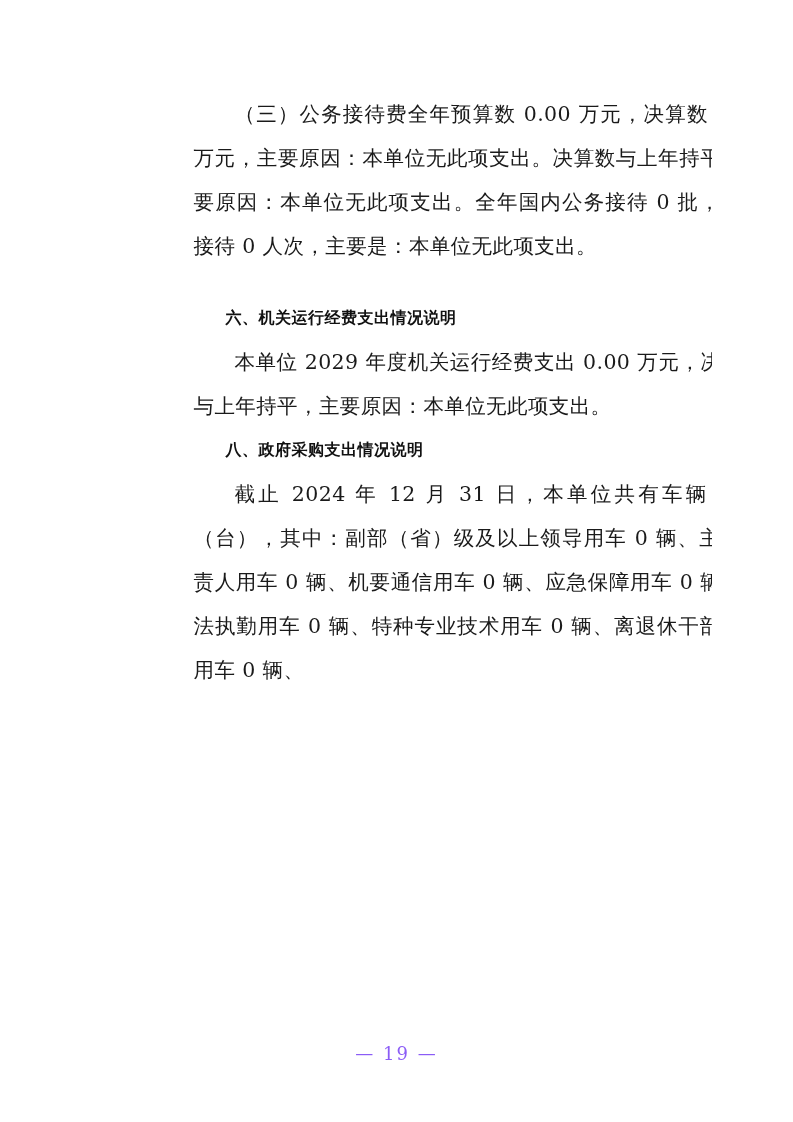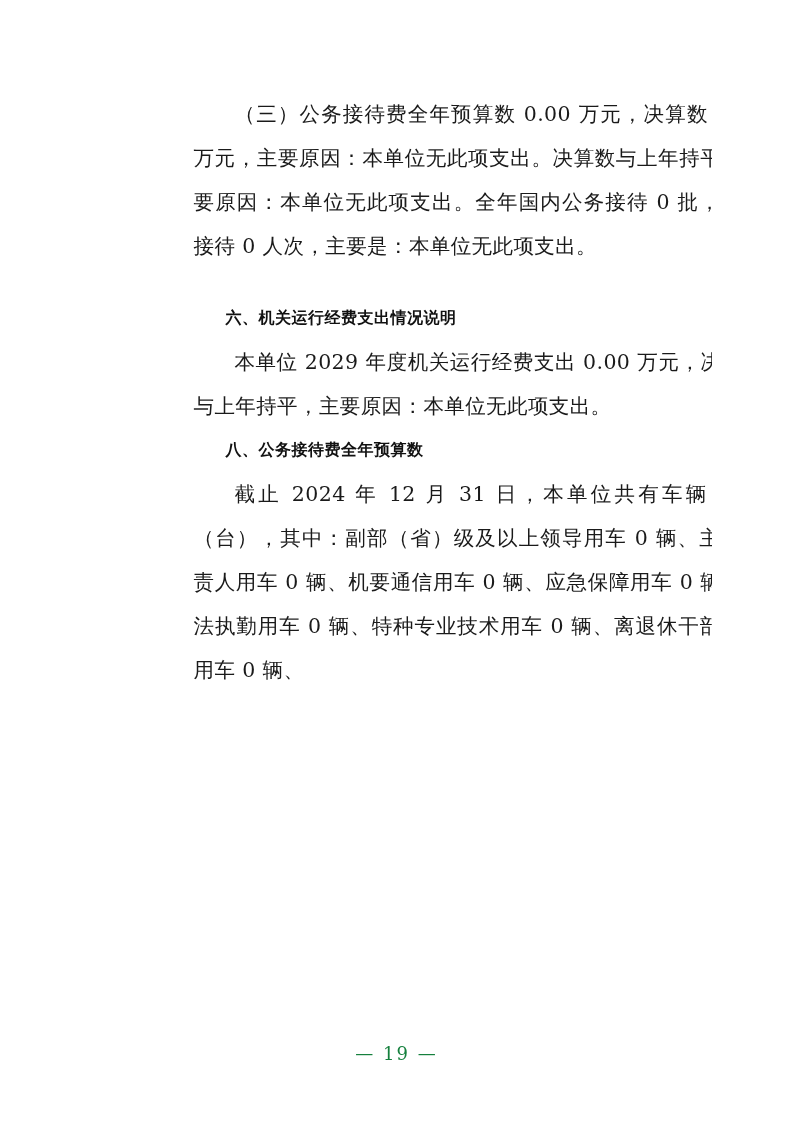--- a/index.html
+++ b/index.html
@@ -48,40 +48,40 @@
     height: 28px;
   }
   .footer {
     position: absolute;
     left: 0;
     right: 0;
     bottom: 58px;
     text-align: center;
     font-family: "DejaVu Serif", "Liberation Serif", serif;
     font-size: 18px;
-    color: #15803d;
+    color: #8b5cf6;
     letter-spacing: 2px;
   }
 </style>
 </head>
 <body>
 
 <div class="page">
   <div class="content">
 
     <p class="para">（三）公务接待费全年预算数 0.00 万元，决算数 0.00 万元，主要原因：本单位无此项支出。决算数与上年持平，主要原因：本单位无此项支出。全年国内公务接待 0 批，累计接待 0 人次，主要是：本单位无此项支出。</p>
 
     <div class="gap-large"></div>
 
     <h2 class="heading">六、机关运行经费支出情况说明</h2>
 
     <p class="para">本单位 2029 年度机关运行经费支出 0.00 万元，决算数与上年持平，主要原因：本单位无此项支出。</p>
 
 
 
-    <h2 class="heading">八、公务接待费全年预算数</h2>
+    <h2 class="heading">八、政府采购支出情况说明</h2>
 
     <p class="para">截止 2024 年 12 月 31 日，本单位共有车辆 0 辆（台），其中：副部（省）级及以上领导用车 0 辆、主要负责人用车 0 辆、机要通信用车 0 辆、应急保障用车 0 辆、执法执勤用车 0 辆、特种专业技术用车 0 辆、离退休干部服务用车 0 辆、</p>
 
   </div>
 
   <div class="footer">— 19 —</div>
 </div>
 
 </body></html>

